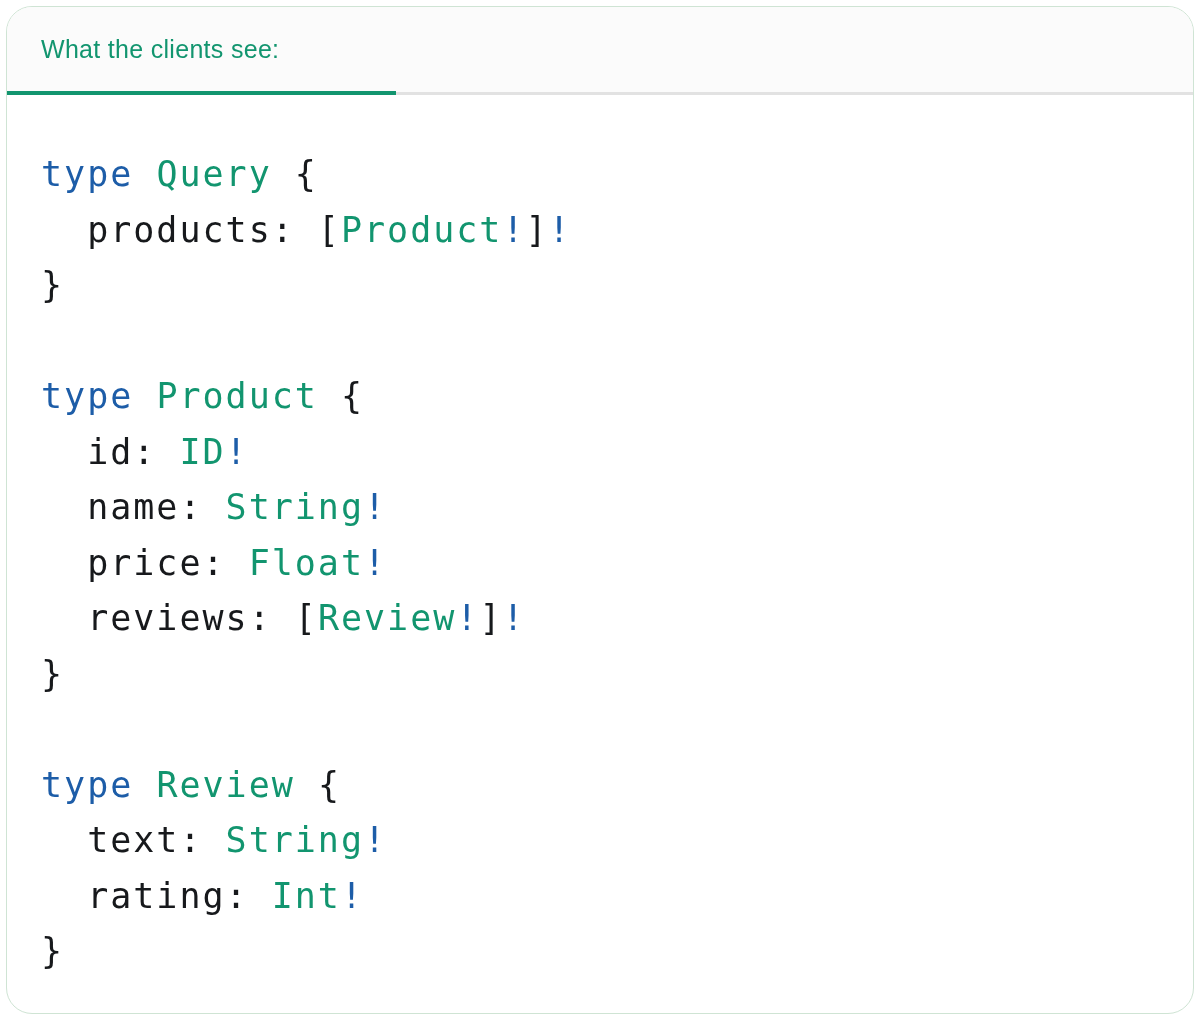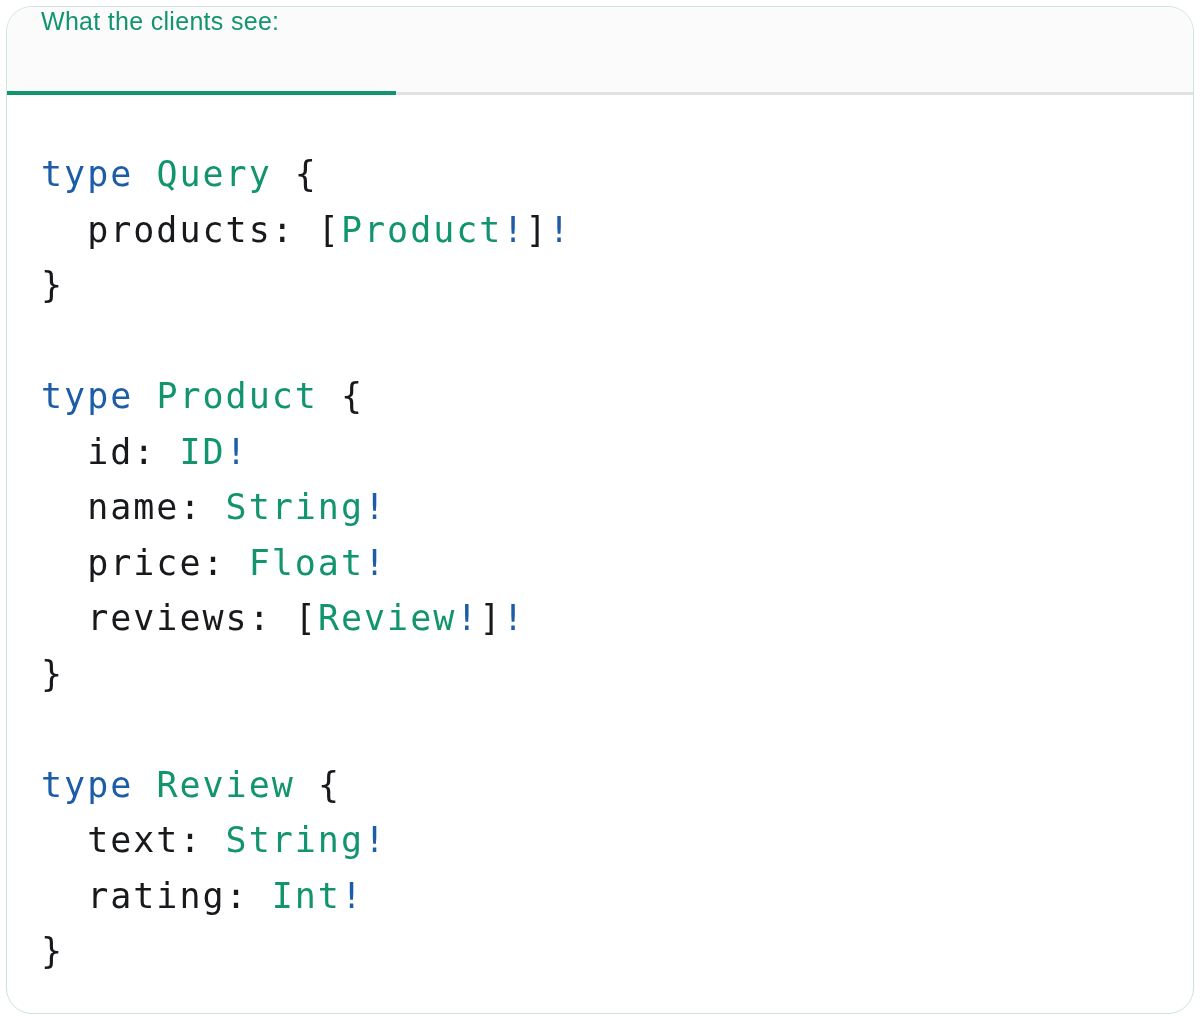--- a/index.html
+++ b/index.html
@@ -36,20 +36,21 @@
     height: 88px;
     background: var(--header-bg);
     border-bottom: 3px solid var(--divider);
     display: flex;
     align-items: center;
   }
   .tab {
     position: relative;
     height: 100%;
     display: flex;
+    align-items: center;
     padding-left: 34px;
     padding-right: 60px;
     cursor: pointer;
   }
   .tab-label {
     color: var(--accent-teal);
     font-size: 25px;
     font-weight: 500;
     letter-spacing: 0.3px;
   }

